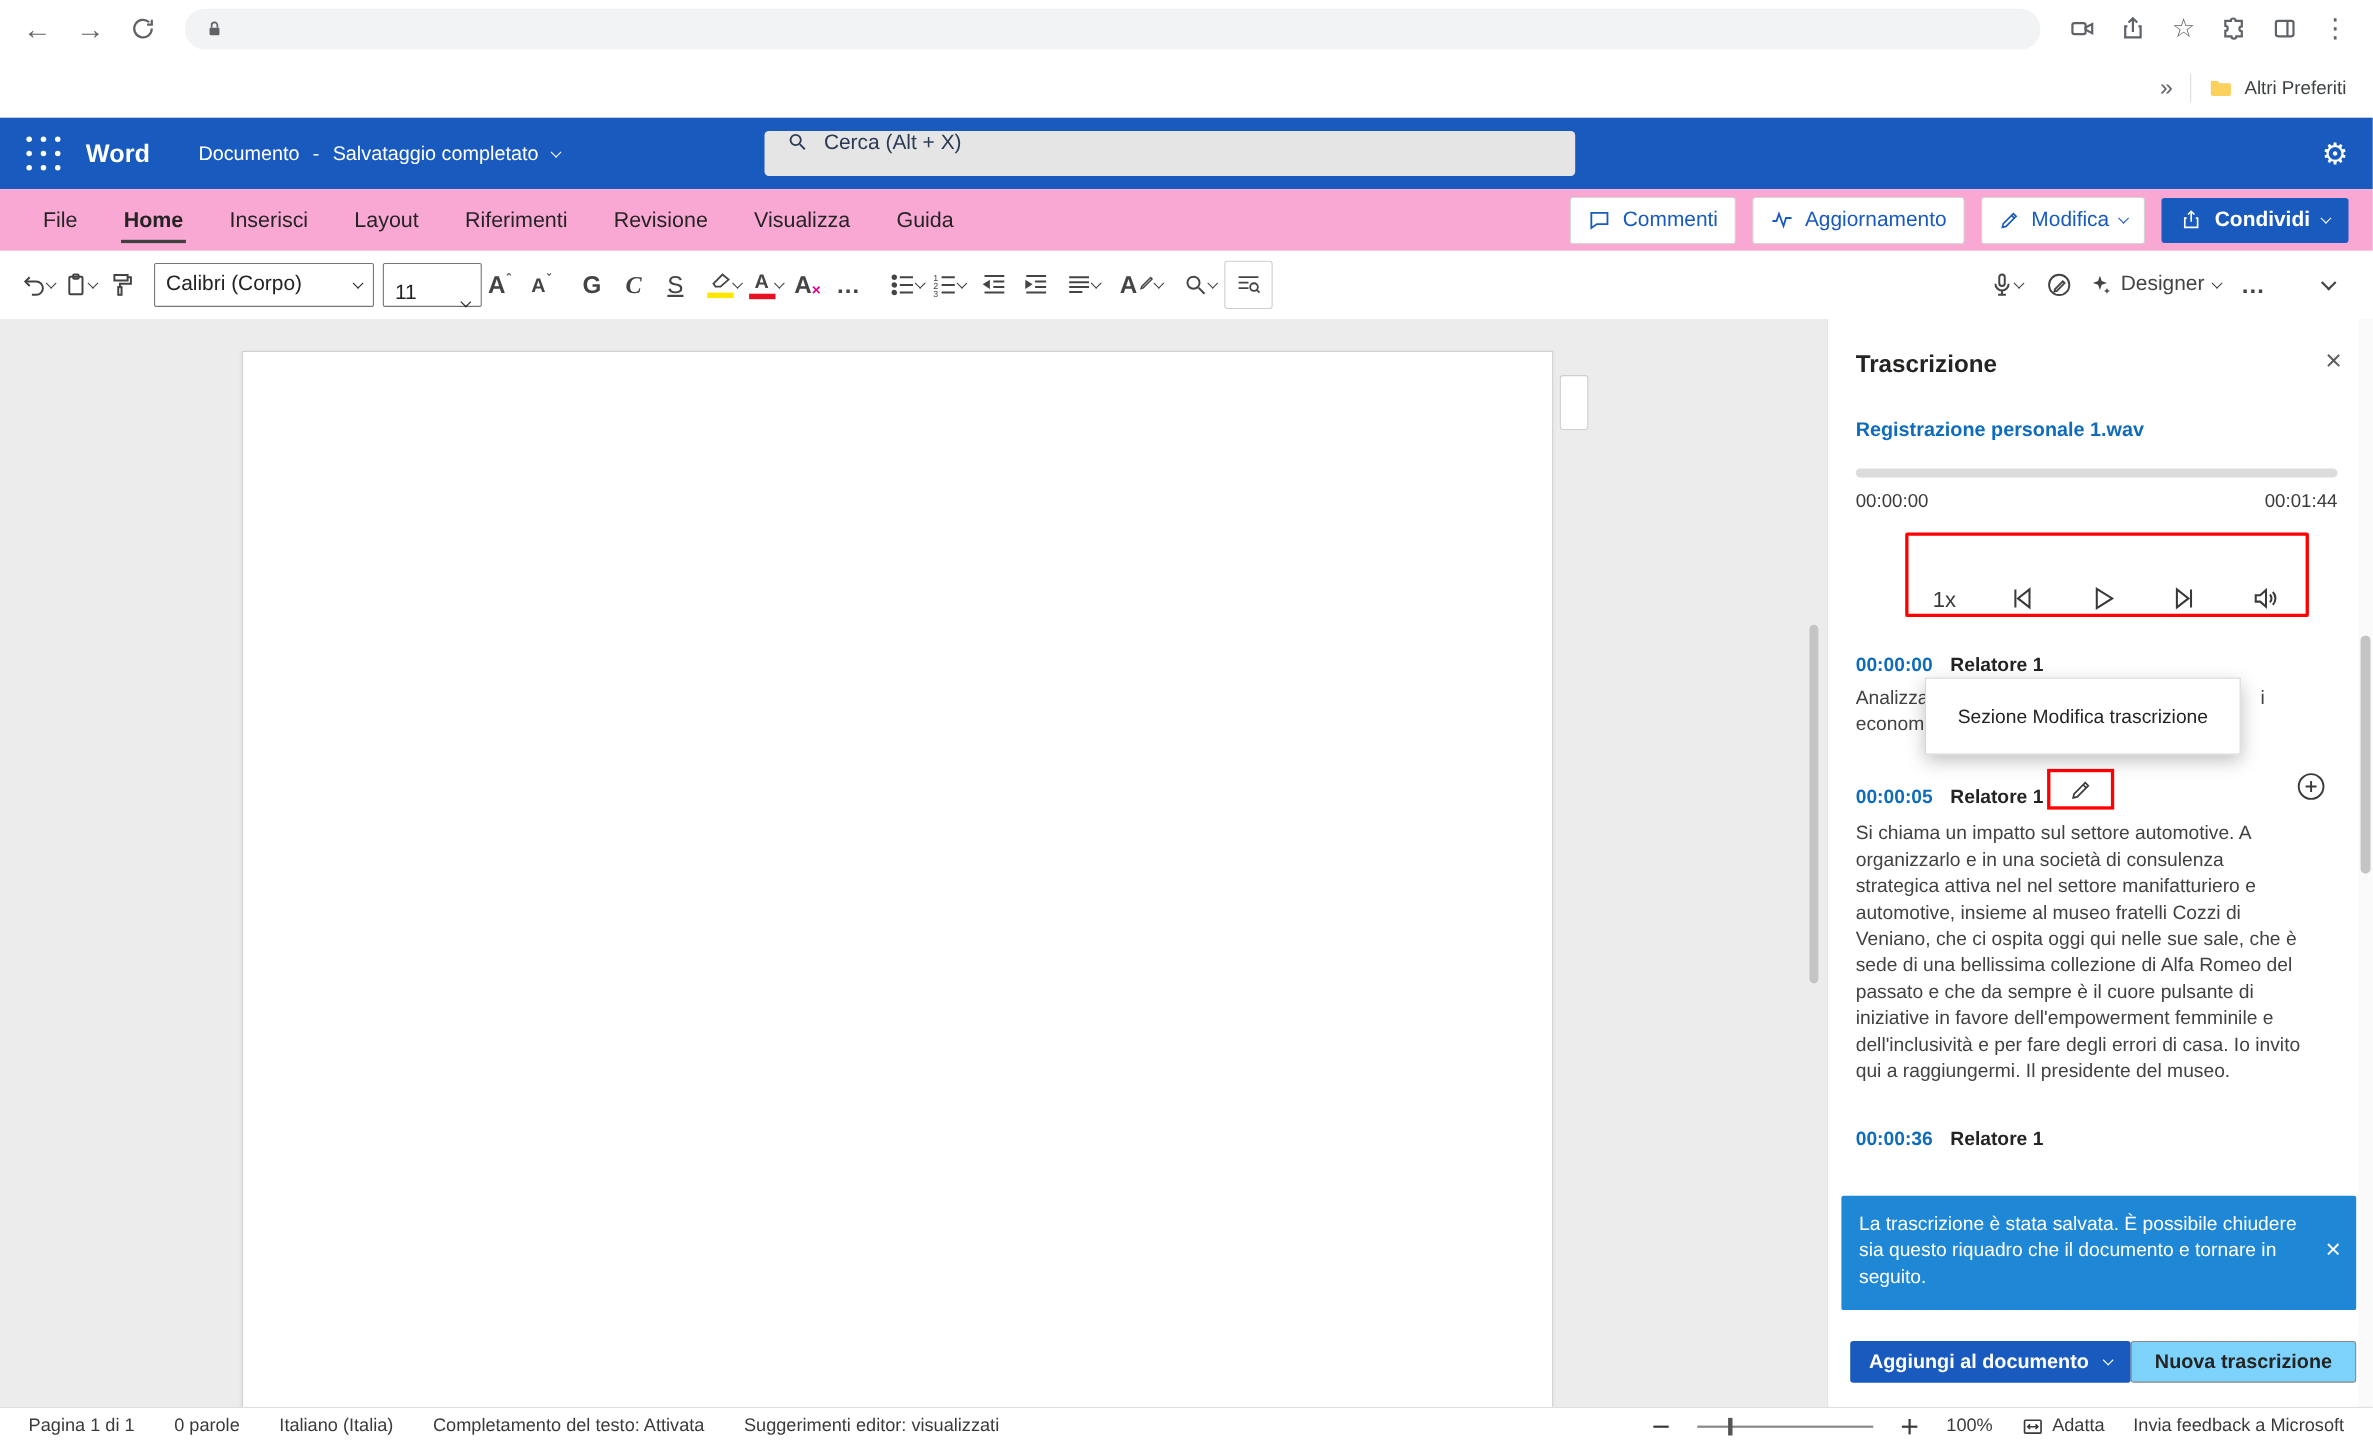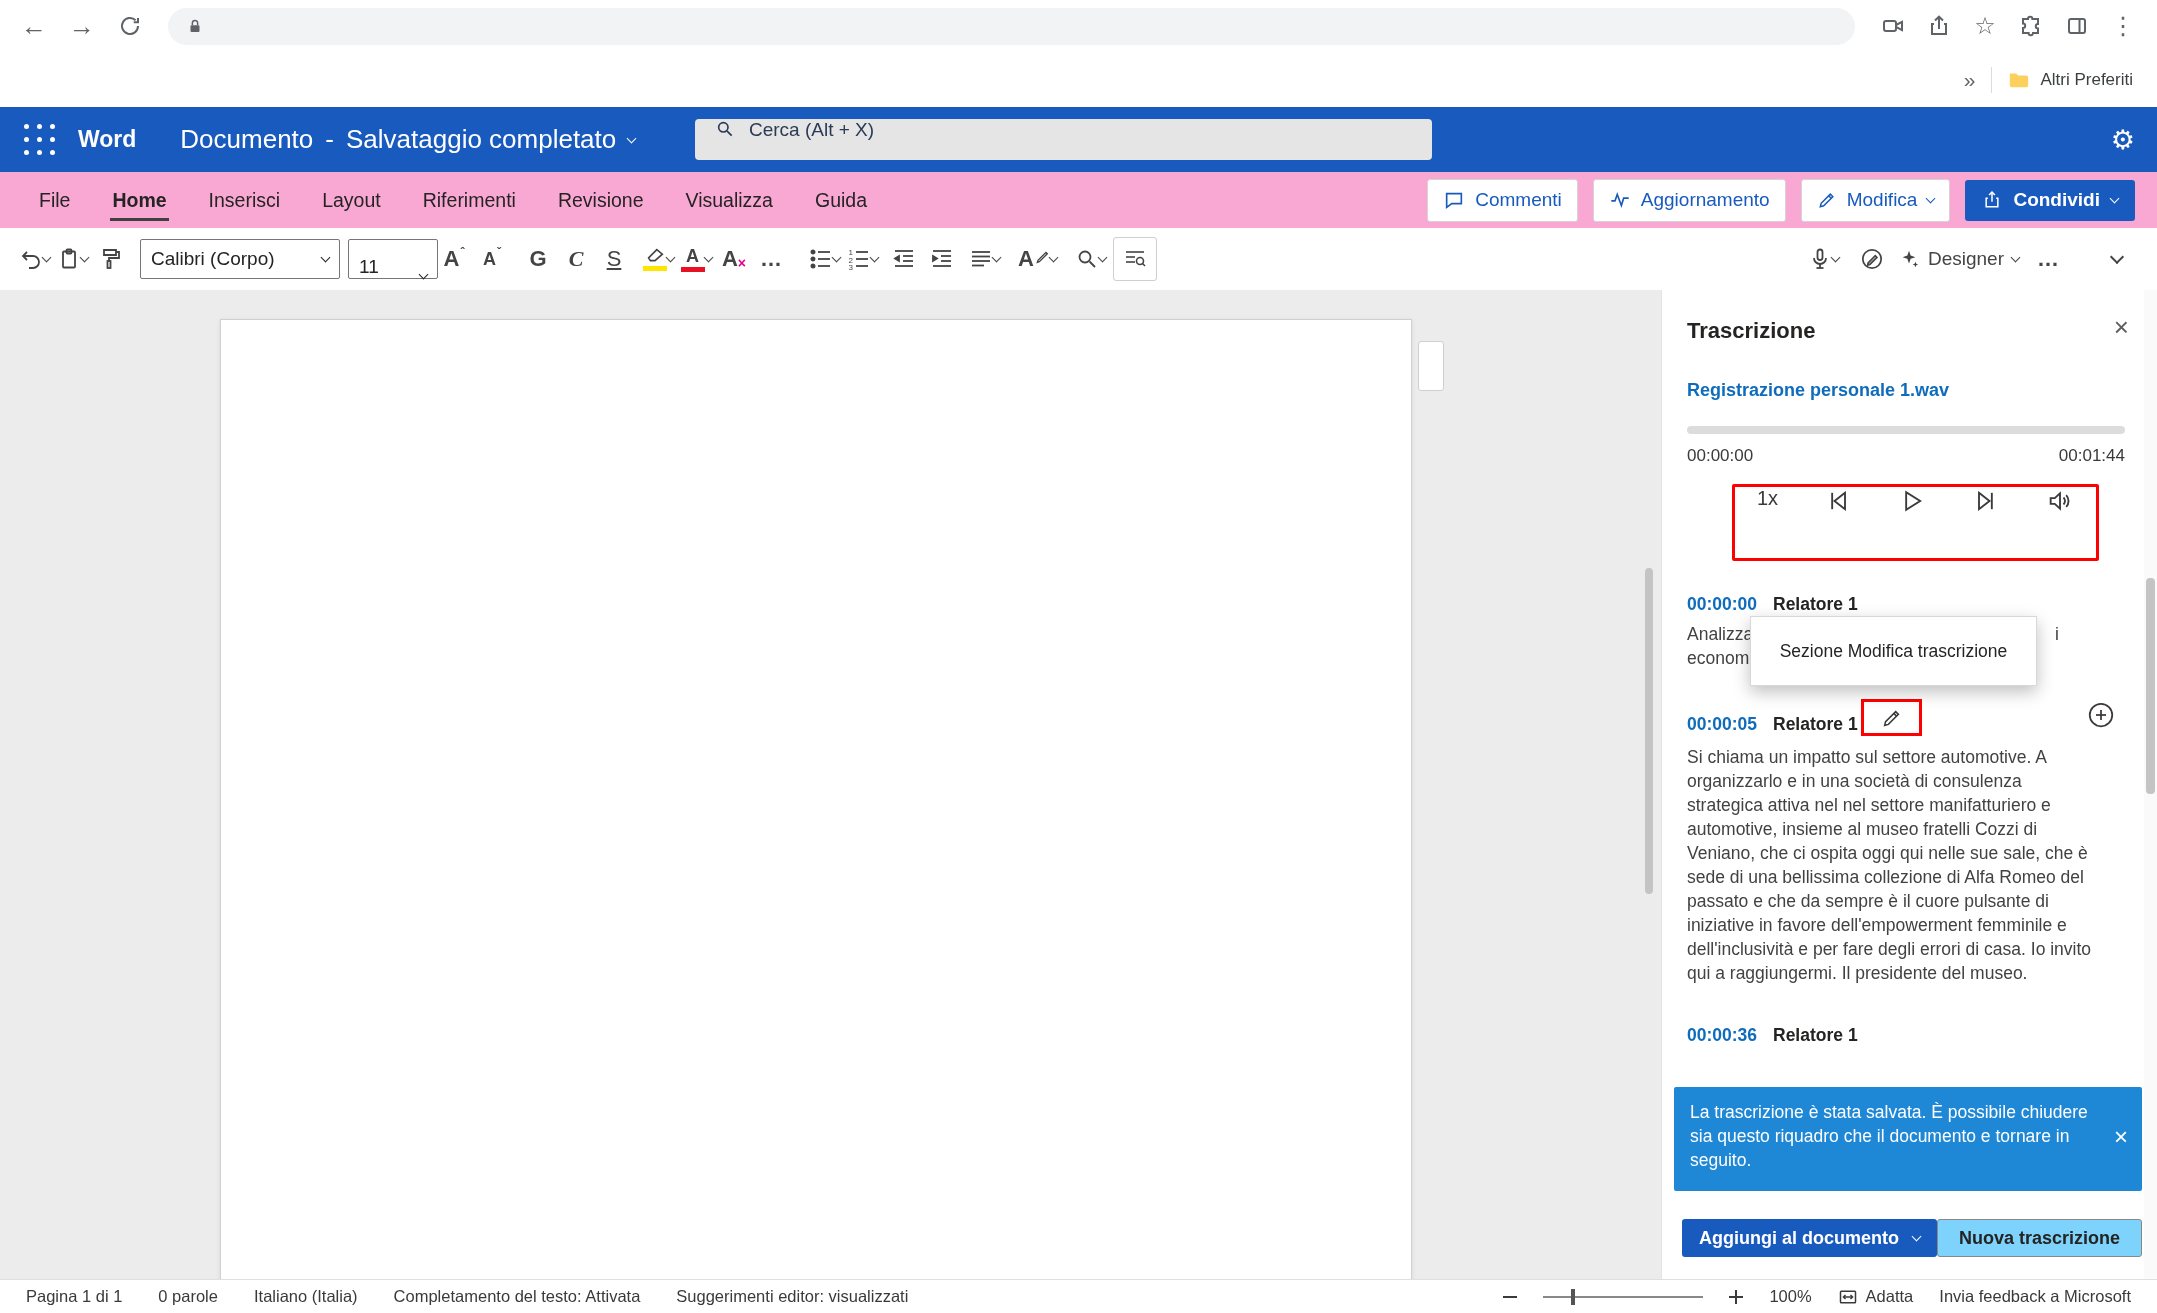--- a/index.html
+++ b/index.html
@@ -26,21 +26,21 @@
   .bm-more{color:#5f6368;font-size:21px;}
   .bm-label{font-size:17px;color:#3c4043;display:flex;align-items:center;gap:10px;}
 
   
   .word-header{position:absolute;top:107px;left:0;right:0;height:65px;background:#185abd;
                display:flex;align-items:center;padding:0 22px;color:#fff;}
   .waffle{width:34px;height:34px;display:grid;grid-template-columns:repeat(3,1fr);gap:5px;
           place-items:center;margin-right:22px;flex:0 0 auto;}
   .waffle span{width:5px;height:5px;background:#fff;border-radius:50%;}
   .app-name{font-size:23px;font-weight:bold;margin-right:44px;}
-  .doc-title{font-size:26px;display:flex;align-items:center;gap:12px;}
+  .doc-title{font-size:18px;display:flex;align-items:center;gap:12px;}
   .hdr-search{position:absolute;left:695px;top:12px;width:697px;height:41px;background:#e5e5e5;
               border-radius:4px;display:flex;align-items:flex-start;padding:0 20px;gap:14px;
               color:#2b3a55;font-size:19px;}
   .hdr-gear{margin-left:auto;font-size:27px;color:#fff;}
 
   
   .tabs-row{position:absolute;top:172px;left:0;right:0;height:56px;background:#f9a8d4;
             display:flex;align-items:center;padding:0 18px;}
   .tab{padding:0 21px;height:100%;display:flex;align-items:center;font-size:19.5px;position:relative;color:#252423;}
   .tab.active{font-weight:bold;}
@@ -75,21 +75,21 @@
   
   .panel{position:absolute;top:290px;bottom:33px;left:1661px;right:0;background:#fff;
          border-left:1px solid #e3e3e3;font-size:17.5px;overflow:hidden;}
   .p-title{position:absolute;left:25px;top:28px;font-size:22px;font-weight:bold;}
   .p-close{position:absolute;right:28px;top:24px;font-size:26px;color:#605e5c;line-height:1;}
   .p-file{position:absolute;left:25px;top:90px;color:#0f6cbd;font-weight:600;font-size:18px;}
   .p-track{position:absolute;left:25px;right:32px;top:136px;height:8px;background:#dcdcdc;border-radius:4px;}
   .p-times{position:absolute;left:25px;right:32px;top:156px;display:flex;justify-content:space-between;
            color:#3b3a39;font-size:17px;}
   .p-controls{position:absolute;left:70px;top:194px;width:367px;height:77px;border:3px solid #ff0000;
-              border-radius:2px;display:flex;align-items:flex-start;justify-content:space-between;
+              border-radius:2px;display:flex;align-items:flex-end;justify-content:space-between;
               padding:0 22px;box-sizing:border-box;color:#3b3a39;}
   .speed{font-size:20px;color:#3b3a39;}
   .e-head{position:absolute;left:25px;display:flex;align-items:center;height:22px;}
   .e-time{width:86px;font-weight:600;color:#0f6cbd;}
   .e-speaker{font-weight:bold;color:#252423;}
   .entry-text{position:absolute;left:25px;width:410px;line-height:24px;color:#424242;}
   .frag-line{display:flex;justify-content:space-between;width:372px;}
   .tooltip{position:absolute;left:88px;top:326px;width:285px;height:68px;background:#fff;
            border:1px solid #d8d8d8;box-shadow:0 6px 16px rgba(0,0,0,0.25);display:flex;
            align-items:center;justify-content:center;z-index:6;color:#252423;}

